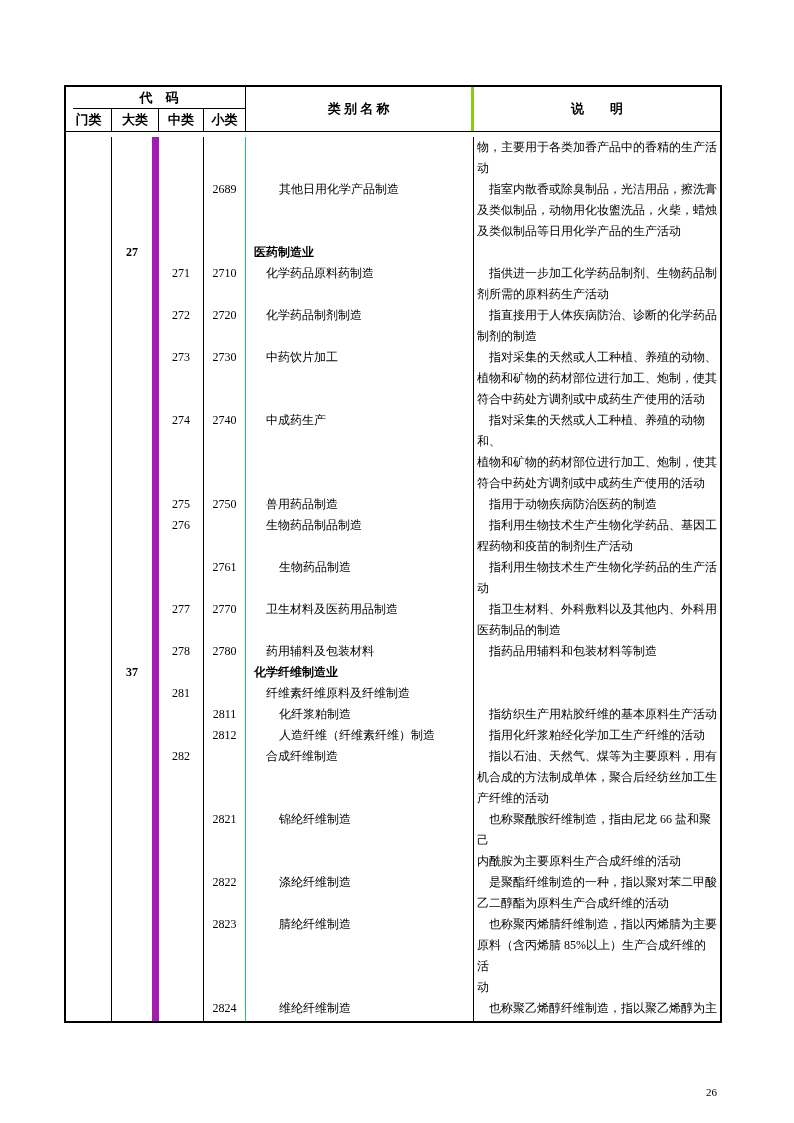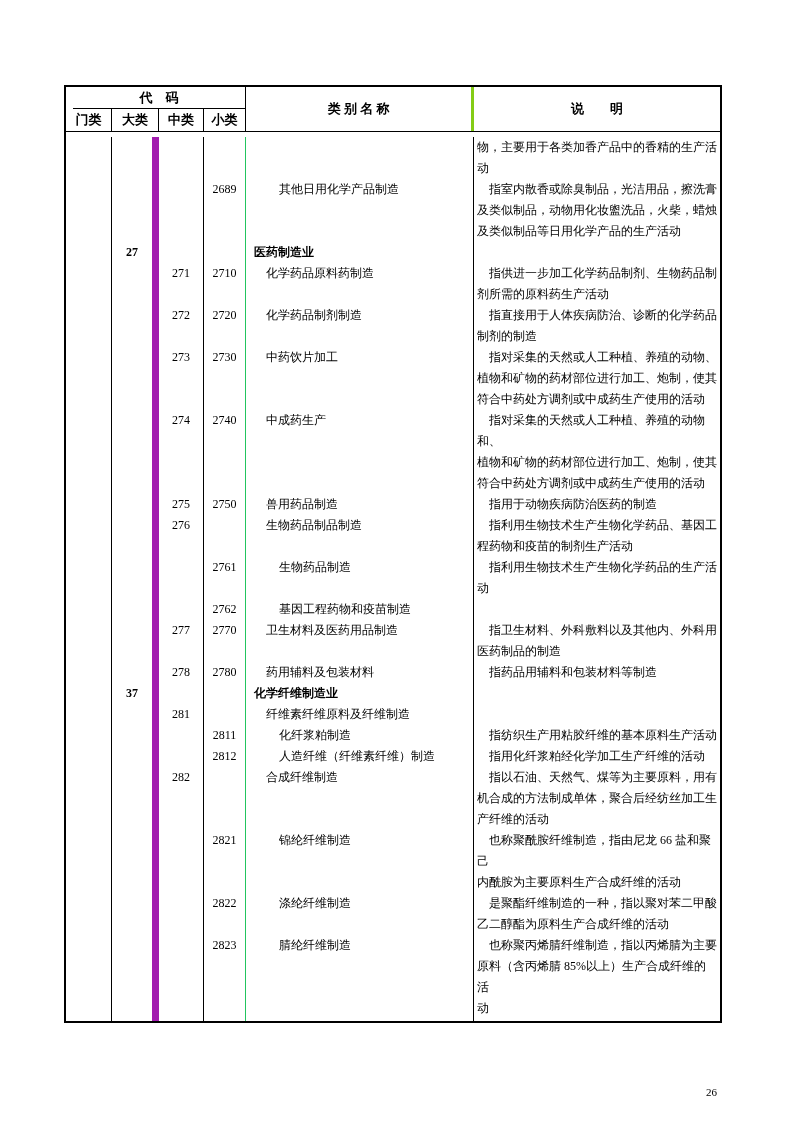--- a/index.html
+++ b/index.html
@@ -197,28 +197,20 @@
     <div class="td c-da"></div>
     <div class="td c-zhong"></div>
     <div class="td c-xiao">2761</div>
     <div class="td c-name lvl2">生物药品制造</div>
     <div class="td c-desc">指利用生物技术生产生物化学药品的生产活
 动</div>
   </div>
       <div class="trow">
     <div class="td c-men"></div>
     <div class="td c-da"></div>
-    <div class="td c-zhong"></div>
-    <div class="td c-xiao">2762</div>
-    <div class="td c-name lvl2">基因工程药物和疫苗制造</div>
-    <div class="td c-desc"></div>
-  </div>
-      <div class="trow">
-    <div class="td c-men"></div>
-    <div class="td c-da"></div>
     <div class="td c-zhong">277</div>
     <div class="td c-xiao">2770</div>
     <div class="td c-name lvl1">卫生材料及医药用品制造</div>
     <div class="td c-desc">指卫生材料、外科敷料以及其他内、外科用
 医药制品的制造</div>
   </div>
       <div class="trow">
     <div class="td c-men"></div>
     <div class="td c-da"></div>
     <div class="td c-zhong">278</div>

